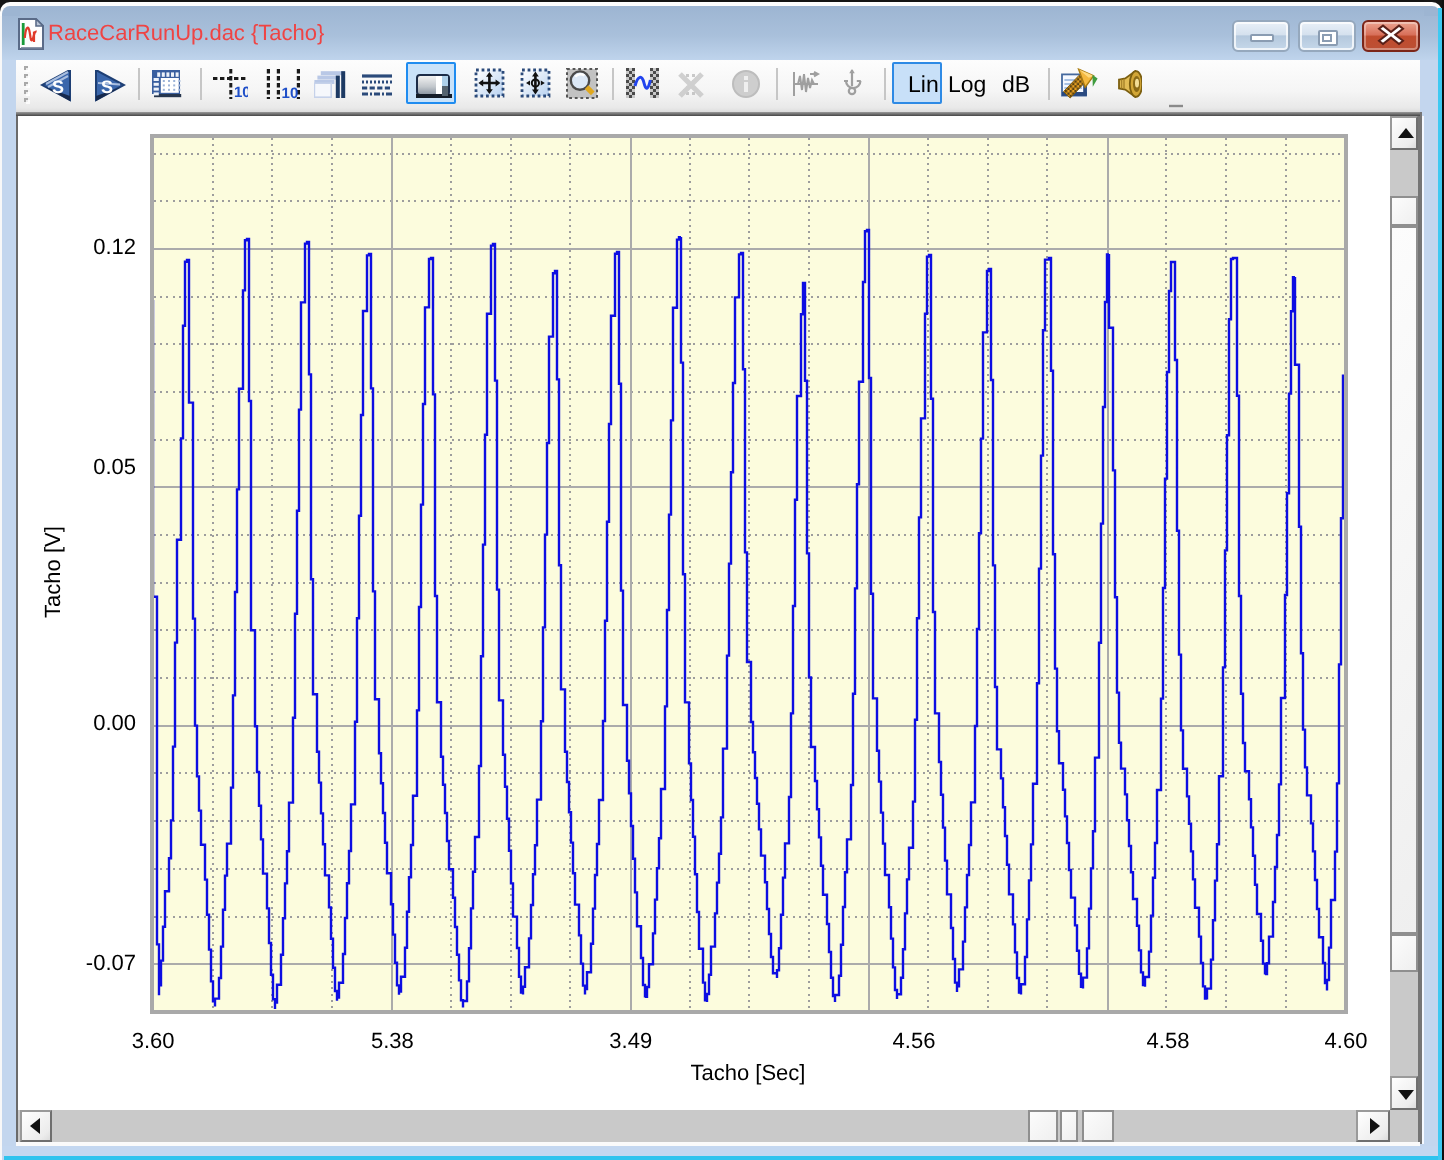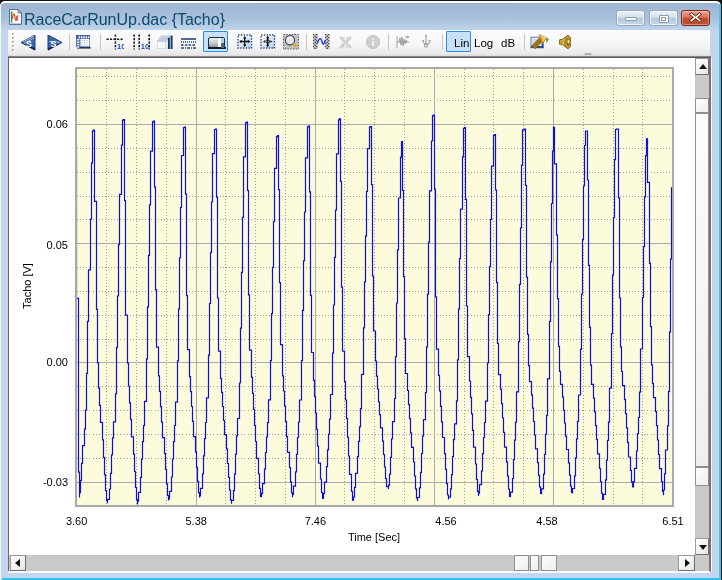--- a/index.html
+++ b/index.html
@@ -14,21 +14,21 @@
 .cornL { position:absolute; left:0; top:0; width:10px; height:8px; background:#161616; overflow:hidden; }
 .cornL .w { position:absolute; left:0; top:1px; width:11px; height:8px; background:#fdfdfd; border-top-left-radius:5px; }
 .cornL .b { position:absolute; left:1px; top:3px; width:10px; height:6px; background:#9db5d2; border-top-left-radius:4px; }
 .cornR { position:absolute; left:712px; top:0; width:10px; height:8px; background:#161616; overflow:hidden; }
 .cornR .w { position:absolute; left:-1px; top:1px; width:10px; height:8px; background:#fdfdfd; border-top-right-radius:5px; }
 .cornR .b { position:absolute; left:-1px; top:3px; width:9px; height:6px; background:#9db5d2; border-top-right-radius:4px; }
 
 #title { position:absolute; left:1px; top:3px; width:720px; height:27px;
   background:linear-gradient(#9db5d2, #a9c0db 55%, #bfd4ec); }
 #ticon { position:absolute; left:9px; top:9px; width:13px; height:16px; }
-#ttext { position:absolute; left:24px; top:11px; font-size:16px; color:#0c4a6e; }
+#ttext { position:absolute; left:24px; top:11px; font-size:11px; color:#ef4444; }
 
 .wbtn { position:absolute; top:10px; width:29px; height:16px; border-radius:3px; }
 #bmin { left:615.5px; background:linear-gradient(#e9f0f8 0%, #d5e1ee 45%, #b4c8dd 50%, #c6d8ea 100%); border:1px solid #95a8bd; box-shadow:inset 0 0 0 1px rgba(255,255,255,0.75); }
 #bres { left:648.8px; background:linear-gradient(#e9f0f8 0%, #d5e1ee 45%, #b4c8dd 50%, #c6d8ea 100%); border:1px solid #95a8bd; box-shadow:inset 0 0 0 1px rgba(255,255,255,0.75); }
 #bclo { left:681px; background:linear-gradient(#eba390 0%, #d8705a 45%, #c04c2e 52%, #bc5034 100%); border:1px solid #7b2619; box-shadow:inset 0 0 0 1px rgba(255,255,255,0.35); }
 #bmin .g { position:absolute; left:8px; top:6px; width:12px; height:4px; background:#fff; border:1px solid #8a9cb2; border-radius:1px; }
 #bres .g { position:absolute; left:9px; top:3.5px; width:10px; height:8.5px; background:#fff; border:1px solid #8a9cb2; border-radius:1px; }
 #bres .g2 { position:absolute; left:11.5px; top:6px; width:5px; height:3.5px; background:#fff; border:1px solid #8a9cb2; }
 
 #toolbar { position:absolute; left:8px; top:30px; width:702px; height:26px;
@@ -396,31 +396,31 @@
 <line x1="240.4" y1="2" x2="240.4" y2="439" class="gM"></line>
 <line x1="359.6" y1="2" x2="359.6" y2="439" class="gM"></line>
 <line x1="478.8" y1="2" x2="478.8" y2="439" class="gM"></line>
 <line x1="2" y1="58.5" x2="597" y2="58.5" class="gM"></line>
 <line x1="2" y1="177.7" x2="597" y2="177.7" class="gM"></line>
 <line x1="2" y1="296.9" x2="597" y2="296.9" class="gM"></line>
 <line x1="2" y1="416.1" x2="597" y2="416.1" class="gM"></line>
 <path d="M1.5,84.0 L1.5,232.4 L3.5,232.4 L3.5,380.8 L3.5,406.2 L4.5,406.2 L4.5,431.6 L4.5,426.7 L5.5,426.7 L5.5,421.8 L5.5,414.3 L6.5,414.3 L6.5,406.8 L6.5,397.4 L7.5,397.4 L7.5,388.0 L7.5,379.6 L9.5,379.6 L9.5,371.1 L9.5,363.1 L10.5,363.1 L10.5,355.1 L10.5,344.2 L11.5,344.2 L11.5,333.4 L11.5,307.3 L12.5,307.3 L12.5,281.2 L12.5,255.3 L13.5,255.3 L13.5,229.4 L13.5,203.9 L15.5,203.9 L15.5,178.3 L15.5,153.2 L16.5,153.2 L16.5,128.1 L16.5,96.9 L17.5,96.9 L17.5,65.8 L17.5,64.9 L18.5,64.9 L18.5,64.0 L18.5,64.0 L19.5,64.0 L19.5,64.0 L19.5,135.3 L21.5,135.3 L21.5,206.6 L21.5,243.3 L22.5,243.3 L22.5,279.9 L22.5,296.8 L23.5,296.8 L23.5,313.6 L23.5,322.2 L24.5,322.2 L24.5,330.7 L24.5,339.3 L25.5,339.3 L25.5,347.9 L25.5,356.4 L27.5,356.4 L27.5,365.0 L27.5,373.8 L28.5,373.8 L28.5,382.6 L28.5,391.4 L29.5,391.4 L29.5,400.3 L29.5,408.8 L30.5,408.8 L30.5,417.2 L30.5,424.7 L31.5,424.7 L31.5,432.1 L31.5,434.7 L32.5,434.7 L32.5,437.3 L32.5,433.3 L34.5,433.3 L34.5,429.3 L34.5,423.0 L35.5,423.0 L35.5,416.7 L35.5,407.3 L36.5,407.3 L36.5,397.9 L36.5,388.9 L37.5,388.9 L37.5,379.9 L37.5,371.8 L38.5,371.8 L38.5,363.8 L38.5,355.8 L40.5,355.8 L40.5,347.7 L40.5,327.8 L41.5,327.8 L41.5,307.8 L41.5,281.7 L42.5,281.7 L42.5,255.6 L42.5,230.0 L43.5,230.0 L43.5,204.3 L43.5,178.7 L44.5,178.7 L44.5,153.1 L44.5,128.4 L46.5,128.4 L46.5,103.7 L46.5,79.2 L47.5,79.2 L47.5,54.7 L47.5,54.1 L48.5,54.1 L48.5,53.5 L48.5,53.5 L49.5,53.5 L49.5,53.5 L49.5,134.5 L50.5,134.5 L50.5,215.5 L50.5,249.1 L52.5,249.1 L52.5,282.7 L52.5,297.1 L53.5,297.1 L53.5,311.6 L53.5,320.0 L54.5,320.0 L54.5,328.4 L54.5,336.9 L55.5,336.9 L55.5,345.3 L55.5,353.7 L56.5,353.7 L56.5,362.2 L56.5,370.8 L58.5,370.8 L58.5,379.4 L58.5,388.2 L59.5,388.2 L59.5,397.0 L59.5,405.5 L60.5,405.5 L60.5,414.0 L60.5,421.4 L61.5,421.4 L61.5,428.7 L61.5,433.6 L62.5,433.6 L62.5,438.5 L62.5,435.3 L63.5,435.3 L63.5,432.2 L63.5,426.4 L65.5,426.4 L65.5,420.5 L65.5,411.4 L66.5,411.4 L66.5,402.4 L66.5,393.1 L67.5,393.1 L67.5,383.7 L67.5,375.7 L68.5,375.7 L68.5,367.6 L68.5,359.6 L69.5,359.6 L69.5,351.5 L69.5,335.3 L71.5,335.3 L71.5,319.1 L71.5,292.9 L72.5,292.9 L72.5,266.8 L72.5,240.9 L73.5,240.9 L73.5,215.1 L73.5,189.4 L74.5,189.4 L74.5,163.8 L74.5,138.8 L75.5,138.8 L75.5,113.8 L75.5,85.2 L77.5,85.2 L77.5,56.6 L77.5,55.8 L78.5,55.8 L78.5,55.0 L78.5,55.0 L79.5,55.0 L79.5,55.0 L79.5,121.2 L80.5,121.2 L80.5,187.3 L80.5,223.6 L81.5,223.6 L81.5,259.9 L81.5,281.1 L83.5,281.1 L83.5,302.2 L83.5,309.9 L84.5,309.9 L84.5,317.6 L84.5,325.3 L85.5,325.3 L85.5,333.0 L85.5,340.7 L86.5,340.7 L86.5,348.4 L86.5,356.1 L87.5,356.1 L87.5,363.8 L87.5,371.7 L89.5,371.7 L89.5,379.7 L89.5,387.7 L90.5,387.7 L90.5,395.7 L90.5,403.4 L91.5,403.4 L91.5,411.2 L91.5,417.9 L92.5,417.9 L92.5,424.6 L92.5,429.5 L93.5,429.5 L93.5,434.4 L93.5,432.8 L94.5,432.8 L94.5,431.2 L94.5,425.4 L96.5,425.4 L96.5,419.5 L96.5,411.0 L97.5,411.0 L97.5,402.4 L97.5,393.0 L98.5,393.0 L98.5,383.7 L98.5,375.6 L99.5,375.6 L99.5,367.5 L99.5,359.5 L100.5,359.5 L100.5,351.5 L100.5,336.2 L102.5,336.2 L102.5,321.0 L102.5,294.9 L103.5,294.9 L103.5,268.9 L103.5,243.1 L104.5,243.1 L104.5,217.4 L104.5,191.9 L105.5,191.9 L105.5,166.3 L105.5,141.5 L106.5,141.5 L106.5,116.6 L106.5,89.5 L108.5,89.5 L108.5,62.4 L108.5,61.7 L109.5,61.7 L109.5,61.0 L109.5,61.0 L110.5,61.0 L110.5,61.0 L110.5,128.2 L111.5,128.2 L111.5,195.3 L111.5,229.7 L112.5,229.7 L112.5,264.0 L112.5,283.6 L114.5,283.6 L114.5,303.2 L114.5,310.6 L115.5,310.6 L115.5,318.1 L115.5,325.6 L116.5,325.6 L116.5,333.0 L116.5,340.5 L117.5,340.5 L117.5,348.0 L117.5,355.4 L118.5,355.4 L118.5,362.9 L118.5,370.6 L120.5,370.6 L120.5,378.3 L120.5,386.1 L121.5,386.1 L121.5,393.8 L121.5,401.3 L122.5,401.3 L122.5,408.9 L122.5,415.4 L123.5,415.4 L123.5,421.9 L123.5,426.7 L124.5,426.7 L124.5,431.4 L124.5,429.8 L125.5,429.8 L125.5,428.2 L125.5,422.4 L127.5,422.4 L127.5,416.5 L127.5,407.9 L128.5,407.9 L128.5,399.3 L128.5,389.9 L129.5,389.9 L129.5,380.6 L129.5,372.6 L130.5,372.6 L130.5,364.5 L130.5,356.5 L131.5,356.5 L131.5,348.5 L131.5,331.9 L133.5,331.9 L133.5,315.2 L133.5,289.2 L134.5,289.2 L134.5,263.1 L134.5,237.5 L135.5,237.5 L135.5,211.8 L135.5,186.3 L136.5,186.3 L136.5,160.7 L136.5,136.0 L137.5,136.0 L137.5,111.3 L137.5,87.7 L139.5,87.7 L139.5,64.0 L139.5,63.5 L140.5,63.5 L140.5,63.0 L140.5,63.0 L141.5,63.0 L141.5,63.0 L141.5,131.2 L142.5,131.2 L142.5,199.3 L142.5,232.0 L143.5,232.0 L143.5,264.8 L143.5,285.1 L145.5,285.1 L145.5,305.4 L145.5,312.4 L146.5,312.4 L146.5,319.4 L146.5,326.4 L147.5,326.4 L147.5,333.4 L147.5,340.5 L148.5,340.5 L148.5,347.5 L148.5,354.5 L149.5,354.5 L149.5,361.5 L149.5,368.6 L151.5,368.6 L151.5,375.7 L151.5,382.9 L152.5,382.9 L152.5,390.2 L152.5,397.5 L153.5,397.5 L153.5,404.7 L153.5,411.4 L154.5,411.4 L154.5,418.1 L154.5,424.2 L155.5,424.2 L155.5,430.3 L155.5,434.1 L156.5,434.1 L156.5,437.8 L156.5,434.5 L158.5,434.5 L158.5,431.1 L158.5,424.7 L159.5,424.7 L159.5,418.2 L159.5,408.1 L160.5,408.1 L160.5,397.9 L160.5,388.2 L161.5,388.2 L161.5,378.6 L161.5,369.9 L162.5,369.9 L162.5,361.2 L162.5,352.5 L164.5,352.5 L164.5,343.8 L164.5,317.0 L165.5,317.0 L165.5,290.2 L165.5,262.1 L166.5,262.1 L166.5,234.0 L166.5,206.3 L167.5,206.3 L167.5,178.7 L167.5,151.4 L168.5,151.4 L168.5,124.1 L168.5,90.9 L170.5,90.9 L170.5,57.7 L170.5,56.8 L171.5,56.8 L171.5,56.0 L171.5,56.0 L172.5,56.0 L172.5,56.0 L172.5,124.3 L173.5,124.3 L173.5,192.6 L173.5,228.8 L174.5,228.8 L174.5,264.9 L174.5,284.2 L176.5,284.2 L176.5,303.4 L176.5,311.4 L177.5,311.4 L177.5,319.4 L177.5,327.4 L178.5,327.4 L178.5,335.4 L178.5,343.4 L179.5,343.4 L179.5,351.3 L179.5,359.4 L180.5,359.4 L180.5,367.4 L180.5,375.7 L181.5,375.7 L181.5,384.0 L181.5,392.3 L183.5,392.3 L183.5,400.6 L183.5,408.0 L184.5,408.0 L184.5,415.5 L184.5,422.4 L185.5,422.4 L185.5,429.3 L185.5,430.3 L186.5,430.3 L186.5,431.3 L186.5,427.4 L187.5,427.4 L187.5,423.4 L187.5,417.6 L189.5,417.6 L189.5,411.7 L189.5,403.2 L190.5,403.2 L190.5,394.7 L190.5,386.5 L191.5,386.5 L191.5,378.4 L191.5,371.1 L192.5,371.1 L192.5,363.8 L192.5,356.6 L193.5,356.6 L193.5,349.3 L193.5,333.8 L195.5,333.8 L195.5,318.2 L195.5,294.6 L196.5,294.6 L196.5,271.0 L196.5,247.7 L197.5,247.7 L197.5,224.4 L197.5,201.3 L198.5,201.3 L198.5,178.2 L198.5,155.5 L199.5,155.5 L199.5,132.8 L199.5,102.3 L201.5,102.3 L201.5,71.8 L201.5,70.6 L202.5,70.6 L202.5,69.5 L202.5,69.5 L203.5,69.5 L203.5,69.5 L203.5,123.7 L204.5,123.7 L204.5,178.0 L204.5,216.6 L205.5,216.6 L205.5,255.1 L205.5,278.7 L207.5,278.7 L207.5,302.3 L207.5,309.9 L208.5,309.9 L208.5,317.5 L208.5,325.0 L209.5,325.0 L209.5,332.6 L209.5,340.1 L210.5,340.1 L210.5,347.7 L210.5,355.3 L211.5,355.3 L211.5,362.8 L211.5,370.6 L212.5,370.6 L212.5,378.4 L212.5,386.3 L214.5,386.3 L214.5,394.1 L214.5,401.7 L215.5,401.7 L215.5,409.2 L215.5,415.8 L216.5,415.8 L216.5,422.4 L216.5,426.8 L217.5,426.8 L217.5,431.2 L217.5,428.5 L218.5,428.5 L218.5,425.8 L218.5,420.1 L220.5,420.1 L220.5,414.5 L220.5,405.9 L221.5,405.9 L221.5,397.4 L221.5,388.3 L222.5,388.3 L222.5,379.3 L222.5,371.5 L223.5,371.5 L223.5,363.8 L223.5,356.0 L224.5,356.0 L224.5,348.3 L224.5,334.0 L226.5,334.0 L226.5,319.7 L226.5,294.5 L227.5,294.5 L227.5,269.4 L227.5,244.4 L228.5,244.4 L228.5,219.5 L228.5,194.9 L229.5,194.9 L229.5,170.2 L229.5,146.0 L230.5,146.0 L230.5,121.8 L230.5,91.9 L232.5,91.9 L232.5,61.9 L232.5,60.9 L233.5,60.9 L233.5,60.0 L233.5,60.0 L234.5,60.0 L234.5,60.0 L234.5,125.9 L235.5,125.9 L235.5,191.9 L235.5,229.3 L236.5,229.3 L236.5,266.7 L236.5,286.5 L238.5,286.5 L238.5,306.2 L238.5,314.4 L239.5,314.4 L239.5,322.6 L239.5,330.7 L240.5,330.7 L240.5,338.9 L240.5,347.0 L241.5,347.0 L241.5,355.2 L241.5,363.4 L242.5,363.4 L242.5,371.7 L242.5,380.2 L243.5,380.2 L243.5,388.6 L243.5,397.1 L245.5,397.1 L245.5,405.6 L245.5,413.0 L246.5,413.0 L246.5,420.3 L246.5,426.5 L247.5,426.5 L247.5,432.7 L247.5,432.4 L248.5,432.4 L248.5,432.2 L248.5,427.5 L249.5,427.5 L249.5,422.7 L249.5,416.1 L251.5,416.1 L251.5,409.4 L251.5,400.7 L252.5,400.7 L252.5,392.0 L252.5,383.8 L253.5,383.8 L253.5,375.5 L253.5,368.1 L254.5,368.1 L254.5,360.6 L254.5,353.1 L255.5,353.1 L255.5,345.7 L255.5,328.5 L257.5,328.5 L257.5,311.4 L257.5,287.2 L258.5,287.2 L258.5,262.9 L258.5,239.0 L259.5,239.0 L259.5,215.1 L259.5,191.3 L260.5,191.3 L260.5,167.6 L260.5,144.2 L261.5,144.2 L261.5,120.9 L261.5,87.9 L263.5,87.9 L263.5,55.0 L263.5,53.8 L264.5,53.8 L264.5,52.6 L264.5,52.6 L265.5,52.6 L265.5,52.5 L265.5,115.3 L266.5,115.3 L266.5,178.2 L266.5,221.1 L267.5,221.1 L267.5,263.9 L267.5,285.2 L269.5,285.2 L269.5,306.5 L269.5,315.7 L270.5,315.7 L270.5,324.9 L270.5,334.0 L271.5,334.0 L271.5,343.2 L271.5,352.4 L272.5,352.4 L272.5,361.6 L272.5,371.1 L273.5,371.1 L273.5,380.5 L273.5,390.0 L274.5,390.0 L274.5,399.6 L274.5,408.4 L276.5,408.4 L276.5,417.3 L276.5,425.3 L277.5,425.3 L277.5,433.2 L277.5,434.1 L278.5,434.1 L278.5,435.0 L278.5,431.0 L279.5,431.0 L279.5,427.1 L279.5,421.4 L280.5,421.4 L280.5,415.7 L280.5,407.3 L282.5,407.3 L282.5,398.9 L282.5,390.7 L283.5,390.7 L283.5,382.5 L283.5,375.3 L284.5,375.3 L284.5,368.1 L284.5,360.9 L285.5,360.9 L285.5,353.8 L285.5,342.7 L286.5,342.7 L286.5,331.6 L286.5,308.3 L288.5,308.3 L288.5,285.0 L288.5,261.8 L289.5,261.8 L289.5,238.6 L289.5,215.8 L290.5,215.8 L290.5,193.0 L290.5,170.1 L291.5,170.1 L291.5,147.3 L291.5,125.5 L292.5,125.5 L292.5,103.6 L292.5,82.7 L294.5,82.7 L294.5,61.8 L294.5,61.2 L295.5,61.2 L295.5,60.5 L295.5,60.5 L296.5,60.5 L296.5,60.5 L296.5,118.6 L297.5,118.6 L297.5,176.7 L297.5,210.2 L298.5,210.2 L298.5,243.7 L298.5,265.0 L300.5,265.0 L300.5,286.3 L300.5,295.0 L301.5,295.0 L301.5,303.7 L301.5,310.1 L302.5,310.1 L302.5,316.6 L302.5,323.0 L303.5,323.0 L303.5,329.4 L303.5,335.9 L304.5,335.9 L304.5,342.3 L304.5,348.7 L305.5,348.7 L305.5,355.2 L305.5,361.8 L307.5,361.8 L307.5,368.4 L307.5,375.1 L308.5,375.1 L308.5,381.8 L308.5,388.5 L309.5,388.5 L309.5,395.2 L309.5,401.0 L310.5,401.0 L310.5,406.9 L310.5,412.5 L311.5,412.5 L311.5,418.1 L311.5,420.6 L313.5,420.6 L313.5,423.0 L313.5,419.1 L314.5,419.1 L314.5,415.1 L314.5,408.1 L315.5,408.1 L315.5,401.1 L315.5,391.4 L316.5,391.4 L316.5,381.7 L316.5,372.8 L317.5,372.8 L317.5,364.0 L317.5,355.7 L319.5,355.7 L319.5,347.4 L319.5,332.5 L320.5,332.5 L320.5,317.7 L320.5,290.7 L321.5,290.7 L321.5,263.7 L321.5,237.0 L322.5,237.0 L322.5,210.4 L322.5,183.9 L323.5,183.9 L323.5,157.4 L323.5,132.0 L325.5,132.0 L325.5,106.7 L325.5,91.1 L326.5,91.1 L326.5,75.5 L326.5,75.5 L327.5,75.5 L327.5,75.5 L327.5,124.4 L328.5,124.4 L328.5,173.4 L328.5,210.7 L329.5,210.7 L329.5,248.0 L329.5,272.7 L330.5,272.7 L330.5,297.4 L330.5,307.5 L332.5,307.5 L332.5,317.5 L332.5,324.5 L333.5,324.5 L333.5,331.6 L333.5,338.6 L334.5,338.6 L334.5,345.7 L334.5,352.7 L335.5,352.7 L335.5,359.8 L335.5,366.9 L336.5,366.9 L336.5,374.0 L336.5,381.4 L338.5,381.4 L338.5,388.7 L338.5,396.0 L339.5,396.0 L339.5,403.3 L339.5,410.0 L340.5,410.0 L340.5,416.8 L340.5,422.9 L341.5,422.9 L341.5,429.1 L341.5,432.0 L342.5,432.0 L342.5,435.0 L342.5,431.5 L344.5,431.5 L344.5,427.9 L344.5,421.9 L345.5,421.9 L345.5,415.9 L345.5,406.4 L346.5,406.4 L346.5,396.8 L346.5,387.5 L347.5,387.5 L347.5,378.2 L347.5,370.1 L348.5,370.1 L348.5,361.9 L348.5,353.7 L350.5,353.7 L350.5,345.5 L350.5,326.5 L351.5,326.5 L351.5,307.4 L351.5,280.9 L352.5,280.9 L352.5,254.4 L352.5,228.2 L353.5,228.2 L353.5,202.1 L353.5,176.1 L354.5,176.1 L354.5,150.1 L354.5,124.9 L356.5,124.9 L356.5,99.8 L356.5,75.0 L357.5,75.0 L357.5,50.2 L357.5,49.6 L358.5,49.6 L358.5,49.0 L358.5,49.0 L359.5,49.0 L359.5,49.0 L359.5,123.0 L360.5,123.0 L360.5,197.0 L360.5,230.9 L361.5,230.9 L361.5,264.8 L361.5,283.2 L363.5,283.2 L363.5,301.6 L363.5,309.4 L364.5,309.4 L364.5,317.1 L364.5,324.8 L365.5,324.8 L365.5,332.6 L365.5,340.3 L366.5,340.3 L366.5,348.1 L366.5,355.8 L367.5,355.8 L367.5,363.5 L367.5,371.5 L369.5,371.5 L369.5,379.6 L369.5,387.6 L370.5,387.6 L370.5,395.6 L370.5,403.3 L371.5,403.3 L371.5,411.0 L371.5,417.7 L372.5,417.7 L372.5,424.5 L372.5,429.0 L373.5,429.0 L373.5,433.5 L373.5,431.1 L375.5,431.1 L375.5,428.7 L375.5,422.9 L376.5,422.9 L376.5,417.2 L376.5,408.6 L377.5,408.6 L377.5,399.9 L377.5,390.7 L378.5,390.7 L378.5,381.6 L378.5,373.7 L379.5,373.7 L379.5,365.8 L379.5,357.9 L381.5,357.9 L381.5,350.0 L381.5,334.8 L382.5,334.8 L382.5,319.5 L382.5,293.9 L383.5,293.9 L383.5,268.3 L383.5,243.1 L384.5,243.1 L384.5,217.8 L384.5,192.7 L385.5,192.7 L385.5,167.7 L385.5,143.2 L387.5,143.2 L387.5,118.8 L387.5,90.9 L388.5,90.9 L388.5,63.1 L388.5,62.3 L389.5,62.3 L389.5,61.5 L389.5,61.5 L390.5,61.5 L390.5,61.5 L390.5,133.4 L391.5,133.4 L391.5,205.3 L391.5,240.0 L392.5,240.0 L392.5,274.6 L392.5,290.7 L394.5,290.7 L394.5,306.8 L394.5,315.0 L395.5,315.0 L395.5,323.2 L395.5,331.4 L396.5,331.4 L396.5,339.6 L396.5,347.8 L397.5,347.8 L397.5,356.0 L397.5,364.3 L398.5,364.3 L398.5,372.7 L398.5,381.2 L400.5,381.2 L400.5,389.7 L400.5,398.0 L401.5,398.0 L401.5,406.3 L401.5,413.5 L402.5,413.5 L402.5,420.6 L402.5,425.3 L403.5,425.3 L403.5,430.0 L403.5,427.1 L404.5,427.1 L404.5,424.1 L404.5,418.7 L406.5,418.7 L406.5,413.2 L406.5,404.8 L407.5,404.8 L407.5,396.5 L407.5,387.7 L408.5,387.7 L408.5,379.0 L408.5,371.5 L409.5,371.5 L409.5,364.0 L409.5,356.5 L410.5,356.5 L410.5,349.0 L410.5,335.2 L412.5,335.2 L412.5,321.3 L412.5,297.0 L413.5,297.0 L413.5,272.6 L413.5,248.5 L414.5,248.5 L414.5,224.4 L414.5,200.6 L415.5,200.6 L415.5,176.7 L415.5,153.3 L416.5,153.3 L416.5,129.9 L416.5,100.2 L418.5,100.2 L418.5,70.5 L418.5,69.5 L419.5,69.5 L419.5,68.5 L419.5,68.5 L420.5,68.5 L420.5,68.5 L420.5,124.0 L421.5,124.0 L421.5,179.6 L421.5,216.7 L422.5,216.7 L422.5,253.8 L422.5,277.5 L423.5,277.5 L423.5,301.3 L423.5,308.7 L425.5,308.7 L425.5,316.0 L425.5,323.2 L426.5,323.2 L426.5,330.4 L426.5,337.6 L427.5,337.6 L427.5,344.8 L427.5,352.0 L428.5,352.0 L428.5,359.1 L428.5,366.4 L429.5,366.4 L429.5,373.8 L429.5,381.2 L431.5,381.2 L431.5,388.7 L431.5,396.2 L432.5,396.2 L432.5,403.6 L432.5,410.2 L433.5,410.2 L433.5,416.8 L433.5,423.0 L434.5,423.0 L434.5,429.3 L434.5,430.3 L435.5,430.3 L435.5,431.2 L435.5,426.1 L437.5,426.1 L437.5,421.0 L437.5,412.5 L438.5,412.5 L438.5,404.1 L438.5,393.7 L439.5,393.7 L439.5,383.2 L439.5,374.2 L440.5,374.2 L440.5,365.1 L440.5,356.2 L441.5,356.2 L441.5,347.3 L441.5,325.9 L443.5,325.9 L443.5,304.5 L443.5,275.6 L444.5,275.6 L444.5,246.7 L444.5,218.3 L445.5,218.3 L445.5,189.9 L445.5,161.8 L446.5,161.8 L446.5,133.7 L446.5,99.1 L447.5,99.1 L447.5,64.6 L447.5,63.8 L449.5,63.8 L449.5,63.0 L449.5,63.0 L450.5,63.0 L450.5,63.0 L450.5,119.4 L451.5,119.4 L451.5,175.9 L451.5,211.1 L452.5,211.1 L452.5,246.3 L452.5,268.3 L453.5,268.3 L453.5,290.4 L453.5,299.6 L454.5,299.6 L454.5,308.9 L454.5,315.6 L456.5,315.6 L456.5,322.2 L456.5,328.9 L457.5,328.9 L457.5,335.5 L457.5,342.2 L458.5,342.2 L458.5,348.8 L458.5,355.5 L459.5,355.5 L459.5,362.2 L459.5,369.0 L460.5,369.0 L460.5,375.9 L460.5,382.8 L462.5,382.8 L462.5,389.7 L462.5,396.7 L463.5,396.7 L463.5,403.6 L463.5,409.4 L464.5,409.4 L464.5,415.3 L464.5,420.9 L465.5,420.9 L465.5,426.6 L465.5,427.4 L466.5,427.4 L466.5,428.2 L466.5,422.8 L468.5,422.8 L468.5,417.3 L468.5,408.2 L469.5,408.2 L469.5,399.1 L469.5,388.3 L470.5,388.3 L470.5,377.5 L470.5,368.2 L471.5,368.2 L471.5,358.9 L471.5,349.6 L472.5,349.6 L472.5,340.2 L472.5,312.8 L474.5,312.8 L474.5,285.4 L474.5,255.4 L475.5,255.4 L475.5,225.4 L475.5,195.8 L476.5,195.8 L476.5,166.2 L476.5,137.5 L477.5,137.5 L477.5,108.7 L477.5,85.0 L478.5,85.0 L478.5,61.4 L478.5,61.2 L479.5,61.2 L479.5,61.0 L479.5,97.9 L481.5,97.9 L481.5,134.8 L481.5,169.2 L482.5,169.2 L482.5,203.6 L482.5,232.6 L483.5,232.6 L483.5,261.7 L483.5,280.3 L484.5,280.3 L484.5,298.9 L484.5,305.4 L485.5,305.4 L485.5,311.8 L485.5,318.3 L487.5,318.3 L487.5,324.7 L487.5,331.2 L488.5,331.2 L488.5,337.6 L488.5,344.1 L489.5,344.1 L489.5,350.5 L489.5,357.0 L490.5,357.0 L490.5,363.4 L490.5,370.1 L491.5,370.1 L491.5,376.8 L491.5,383.5 L493.5,383.5 L493.5,390.2 L493.5,396.9 L494.5,396.9 L494.5,403.6 L494.5,409.2 L495.5,409.2 L495.5,414.8 L495.5,420.2 L496.5,420.2 L496.5,425.6 L496.5,426.5 L497.5,426.5 L497.5,427.4 L497.5,422.5 L499.5,422.5 L499.5,417.7 L499.5,409.8 L500.5,409.8 L500.5,401.8 L500.5,391.8 L501.5,391.8 L501.5,381.8 L501.5,372.9 L502.5,372.9 L502.5,364.1 L502.5,355.5 L503.5,355.5 L503.5,346.9 L503.5,329.0 L505.5,329.0 L505.5,311.2 L505.5,283.3 L506.5,283.3 L506.5,255.4 L506.5,228.0 L507.5,228.0 L507.5,200.6 L507.5,173.3 L508.5,173.3 L508.5,146.0 L508.5,120.0 L509.5,120.0 L509.5,93.9 L509.5,79.5 L510.5,79.5 L510.5,65.0 L510.5,65.0 L512.5,65.0 L512.5,65.0 L512.5,114.0 L513.5,114.0 L513.5,163.0 L513.5,199.4 L514.5,199.4 L514.5,235.8 L514.5,261.3 L515.5,261.3 L515.5,286.9 L515.5,299.2 L516.5,299.2 L516.5,311.5 L516.5,318.4 L518.5,318.4 L518.5,325.3 L518.5,332.2 L519.5,332.2 L519.5,339.0 L519.5,345.9 L520.5,345.9 L520.5,352.8 L520.5,359.7 L521.5,359.7 L521.5,366.6 L521.5,373.7 L522.5,373.7 L522.5,380.8 L522.5,387.9 L524.5,387.9 L524.5,395.1 L524.5,402.3 L525.5,402.3 L525.5,409.4 L525.5,415.5 L526.5,415.5 L526.5,421.5 L526.5,427.2 L527.5,427.2 L527.5,432.8 L527.5,433.3 L528.5,433.3 L528.5,433.8 L528.5,428.3 L530.5,428.3 L530.5,422.8 L530.5,413.8 L531.5,413.8 L531.5,404.8 L531.5,394.1 L532.5,394.1 L532.5,383.5 L532.5,374.3 L533.5,374.3 L533.5,365.2 L533.5,356.1 L534.5,356.1 L534.5,347.0 L534.5,322.1 L536.5,322.1 L536.5,297.2 L536.5,267.7 L537.5,267.7 L537.5,238.2 L537.5,209.2 L538.5,209.2 L538.5,180.1 L538.5,151.6 L539.5,151.6 L539.5,123.2 L539.5,93.6 L540.5,93.6 L540.5,64.0 L540.5,63.5 L541.5,63.5 L541.5,63.0 L541.5,63.0 L543.5,63.0 L543.5,63.0 L543.5,131.9 L544.5,131.9 L544.5,200.9 L544.5,232.0 L545.5,232.0 L545.5,263.2 L545.5,280.9 L546.5,280.9 L546.5,298.5 L546.5,305.5 L547.5,305.5 L547.5,312.6 L547.5,319.6 L549.5,319.6 L549.5,326.6 L549.5,333.6 L550.5,333.6 L550.5,340.7 L550.5,347.7 L551.5,347.7 L551.5,354.7 L551.5,361.9 L552.5,361.9 L552.5,369.1 L552.5,376.4 L553.5,376.4 L553.5,383.7 L553.5,391.0 L555.5,391.0 L555.5,398.3 L555.5,404.4 L556.5,404.4 L556.5,410.5 L556.5,415.8 L557.5,415.8 L557.5,421.2 L557.5,421.0 L558.5,421.0 L558.5,420.8 L558.5,415.6 L559.5,415.6 L559.5,410.3 L559.5,402.3 L561.5,402.3 L561.5,394.3 L561.5,385.0 L562.5,385.0 L562.5,375.6 L562.5,367.5 L563.5,367.5 L563.5,359.5 L563.5,351.5 L564.5,351.5 L564.5,343.5 L564.5,326.2 L565.5,326.2 L565.5,308.9 L565.5,283.0 L567.5,283.0 L567.5,257.1 L567.5,231.5 L568.5,231.5 L568.5,206.0 L568.5,180.6 L569.5,180.6 L569.5,155.2 L569.5,130.8 L570.5,130.8 L570.5,106.5 L570.5,89.6 L571.5,89.6 L571.5,72.7 L571.5,72.6 L572.5,72.6 L572.5,72.5 L572.5,116.4 L574.5,116.4 L574.5,160.4 L574.5,197.4 L575.5,197.4 L575.5,234.4 L575.5,260.6 L576.5,260.6 L576.5,286.9 L576.5,298.8 L577.5,298.8 L577.5,310.7 L577.5,317.7 L578.5,317.7 L578.5,324.7 L578.5,331.7 L580.5,331.7 L580.5,338.7 L580.5,345.7 L581.5,345.7 L581.5,352.7 L581.5,359.7 L582.5,359.7 L582.5,366.7 L582.5,374.0 L583.5,374.0 L583.5,381.3 L583.5,388.5 L584.5,388.5 L584.5,395.8 L584.5,402.6 L586.5,402.6 L586.5,409.4 L586.5,415.5 L587.5,415.5 L587.5,421.6 L587.5,425.5 L588.5,425.5 L588.5,429.3 L588.5,424.0 L589.5,424.0 L589.5,418.7 L589.5,407.8 L590.5,407.8 L590.5,396.9 L590.5,384.0 L592.5,384.0 L592.5,371.2 L592.5,359.8 L593.5,359.8 L593.5,348.4 L593.5,325.7 L594.5,325.7 L594.5,303.1 L594.5,266.2 L595.5,266.2 L595.5,229.3 L595.5,193.1 L596.5,193.1 L596.5,156.8 L596.5,121.8 L598.5,121.8 L598.5,86.8" fill="none" stroke="#0d0de2" stroke-width="1.2" stroke-linejoin="miter" stroke-miterlimit="3"></path>
 <rect x="1" y="2" width="597" height="438" fill="none" stroke="#a9a9a9" stroke-width="2"></rect>
 </svg></div>
-<div class="ylab" style="top:118.0px">0.06</div>
-<div class="ylab" style="top:239px">0.05</div>
+<div class="ylab" style="top:118.0px">0.12</div>
+<div class="ylab" style="top:228px">0.05</div>
 <div class="ylab" style="top:356.4px">0.00</div>
-<div class="ylab" style="top:475.6px">-0.03</div>
+<div class="ylab" style="top:475.6px">-0.07</div>
 <div class="xlab" style="left:56.599999999999994px">3.60</div>
 <div class="xlab" style="left:176.2px">5.38</div>
-<div class="xlab" style="left:295.4px">7.46</div>
-<div class="xlab" style="left:426px">4.56</div>
-<div class="xlab" style="left:527px">4.58</div>
-<div class="xlab" style="left:653.0px">6.51</div>
-<div id="xtitle">Time [Sec]</div>
+<div class="xlab" style="left:295.4px">3.49</div>
+<div class="xlab" style="left:437px">4.56</div>
+<div class="xlab" style="left:564px">4.58</div>
+<div class="xlab" style="left:653.0px">4.60</div>
+<div id="xtitle">Tacho [Sec]</div>
 <div id="ytitle">Tacho [V]</div>
 
 <div id="vsb"></div>
 <div class="sbtn" style="left:695px;top:58px;width:14px;height:17px">
     <div class="arr" style="left:3px;top:5px;border-left:4px solid transparent;border-right:4px solid transparent;border-bottom:5px solid #111"></div>
   </div>
 <div class="sth" style="left:695px;top:97.5px;width:14px;height:15.5px"></div>
 <div class="sth" style="left:695px;top:113px;width:14px;height:354px"></div>
 <div class="sth" style="left:695px;top:467px;width:14px;height:19px"></div>
 <div class="sbtn" style="left:695px;top:538px;width:14px;height:16.5px">

